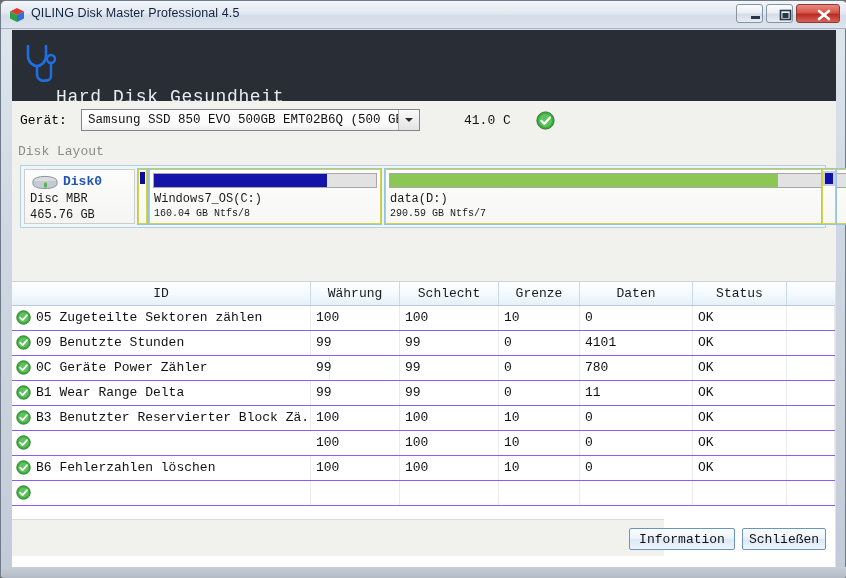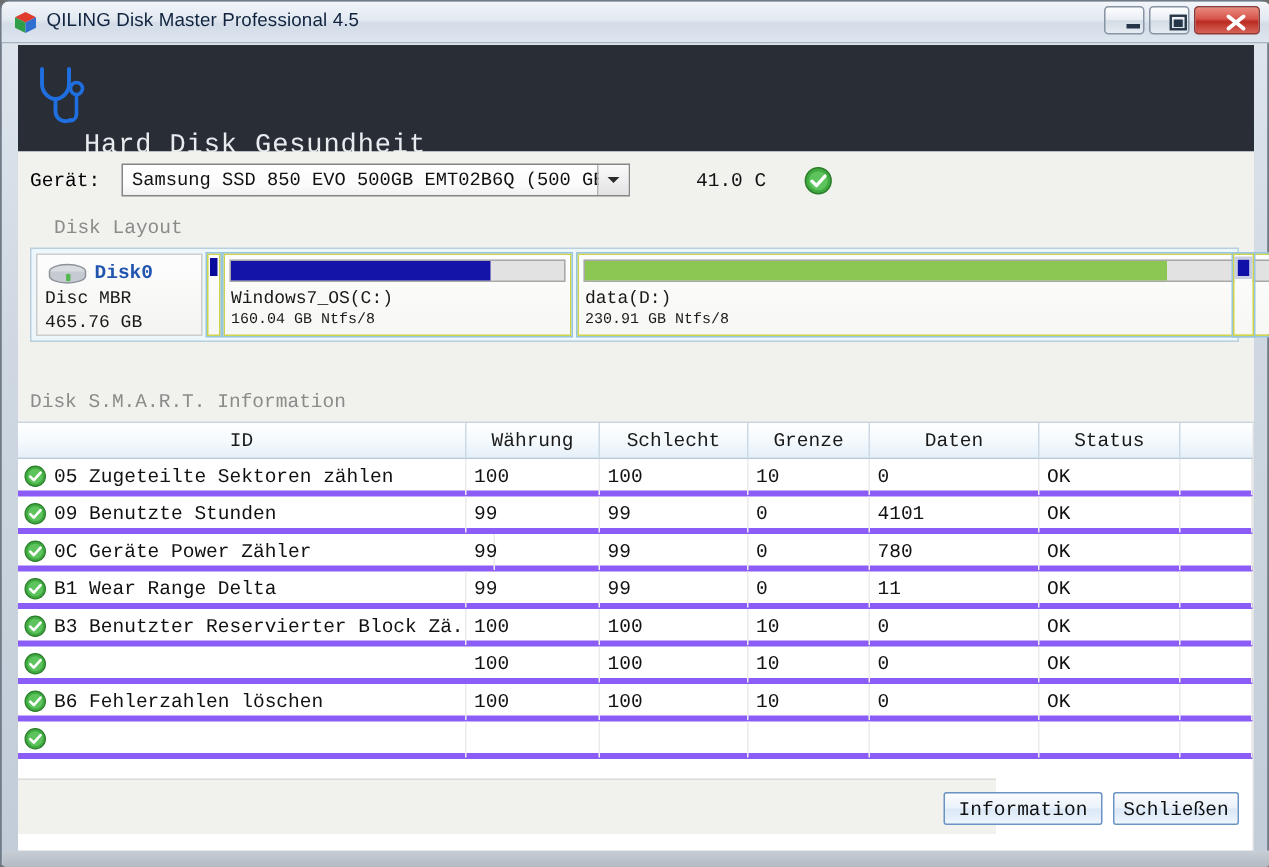--- a/index.html
+++ b/index.html
@@ -145,21 +145,21 @@
     position: absolute;
     left: 524px; top: 10px;
   }
 
   .section-label {
     position: absolute;
     font-family: "Liberation Mono", monospace;
     font-size: 13px;
     color: #8b8b89;
   }
-  #disk-layout-label { left: 24px; top: 43px; text-align: center; }
+  #disk-layout-label { left: 6px; top: 43px; text-align: center; }
   #smart-label { left: 8px; top: 159px; }
 
   
   #disk-layout {
     position: absolute;
     left: 8px; top: 64px;
     width: 806px; height: 63px;
     box-sizing: border-box;
     background: #ecf6fb;
     border: 1px solid #b9cfdb;
@@ -278,21 +278,21 @@
     font-family: "Liberation Mono", monospace;
     font-size: 13px;
     color: #1a1a1a;
     text-align: center;
     border-right: 1px solid #cdd9e3;
     box-sizing: border-box;
   }
   .row {
     position: absolute;
     left: 0; width: 824px; height: 25px;
-    border-bottom: 4px solid #8b5cf6;
+    border-bottom: 1px solid #8b5cf6;
     box-sizing: border-box;
   }
   .cell {
     position: absolute;
     top: 0; height: 24px;
     line-height: 24px;
     font-family: "Liberation Mono", monospace;
     font-size: 13px;
     color: #111;
     white-space: nowrap;
@@ -442,29 +442,28 @@
         </div>
         <span class="part-label">Windows7_OS(C:)</span>
         <span class="part-detail">160.04 GB Ntfs/8</span>
       </div>
 
       <div class="partition" id="part-d">
         <div class="part-bar-wrap">
           <div class="part-bar-fill" id="fill-d" style="width: 84%; background: rgb(140, 198, 83);"></div>
         </div>
         <span class="part-label">data(D:)</span>
-        <span class="part-detail">230.91 GB Ntfs/8</span>
+        <span class="part-detail">290.59 GB Ntfs/7</span>
       </div>
 
       <div class="partition" id="part-tail">
         <span class="mini2" style="background: rgb(16, 16, 168);"></span>
       </div>
     </div>
 
-    <span class="section-label" id="smart-label">Disk S.M.A.R.T. Information</span>
 
     <div id="smart-table">
       <div id="thead">
         <div class="th" style="left:0px;width:299px;">ID</div>
         <div class="th" style="left:299px;width:89px;">Währung</div>
         <div class="th" style="left:388px;width:99px;">Schlecht</div>
         <div class="th" style="left:487px;width:81px;">Grenze</div>
         <div class="th" style="left:568px;width:113px;">Daten</div>
         <div class="th" style="left:681px;width:94px;">Status</div>
         <div class="th" style="left:775px;width:48px;border-right:none;"></div>

